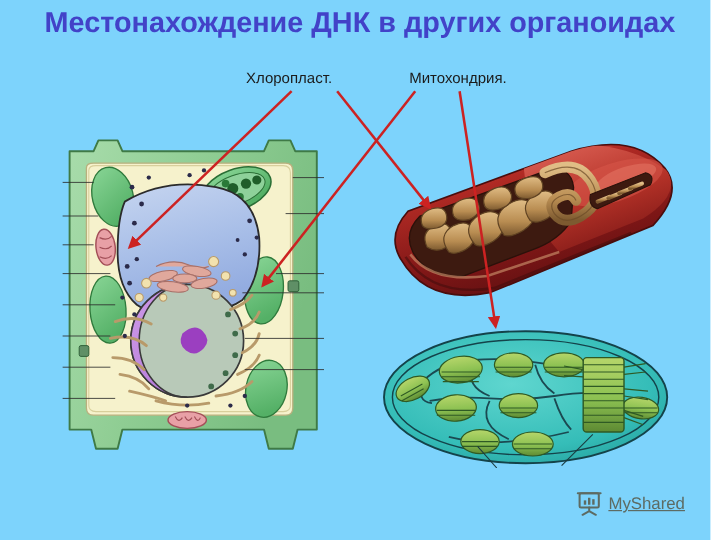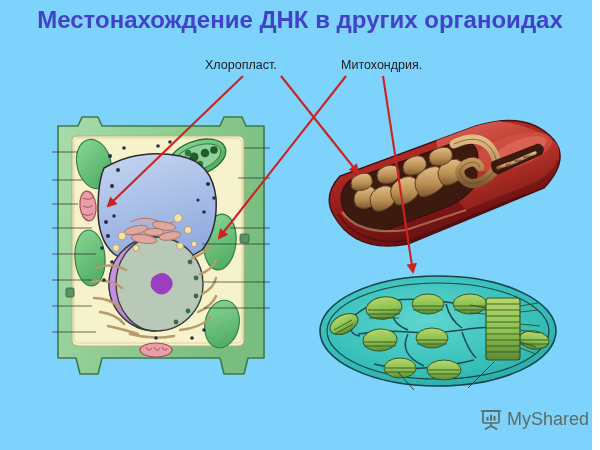--- a/index.html
+++ b/index.html
@@ -42,22 +42,23 @@
   #fig-cell{left:52px;top:112px;width:218px;height:278px;}
   #fig-mito{left:316px;top:118px;width:252px;height:140px;}
   #fig-chloro{left:318px;top:272px;width:240px;height:118px;}
 
   
   #watermark{
     position:absolute;left:480px;top:408px;
     display:flex;align-items:center;gap:5px;
   }
   #watermark .wm-text{
-    font-size:18px;color:#5d6b63;
+    font-size:14px;color:#5d6b63;
     font-family:"Liberation Sans","DejaVu Sans",sans-serif;
+    text-decoration:underline;
   }
 </style>
 </head>
 <body>
 
 <div id="slide">
 
   <div id="title">Местонахождение ДНК в других органоидах</div>
 
   <div class="figure" id="fig-cell">

